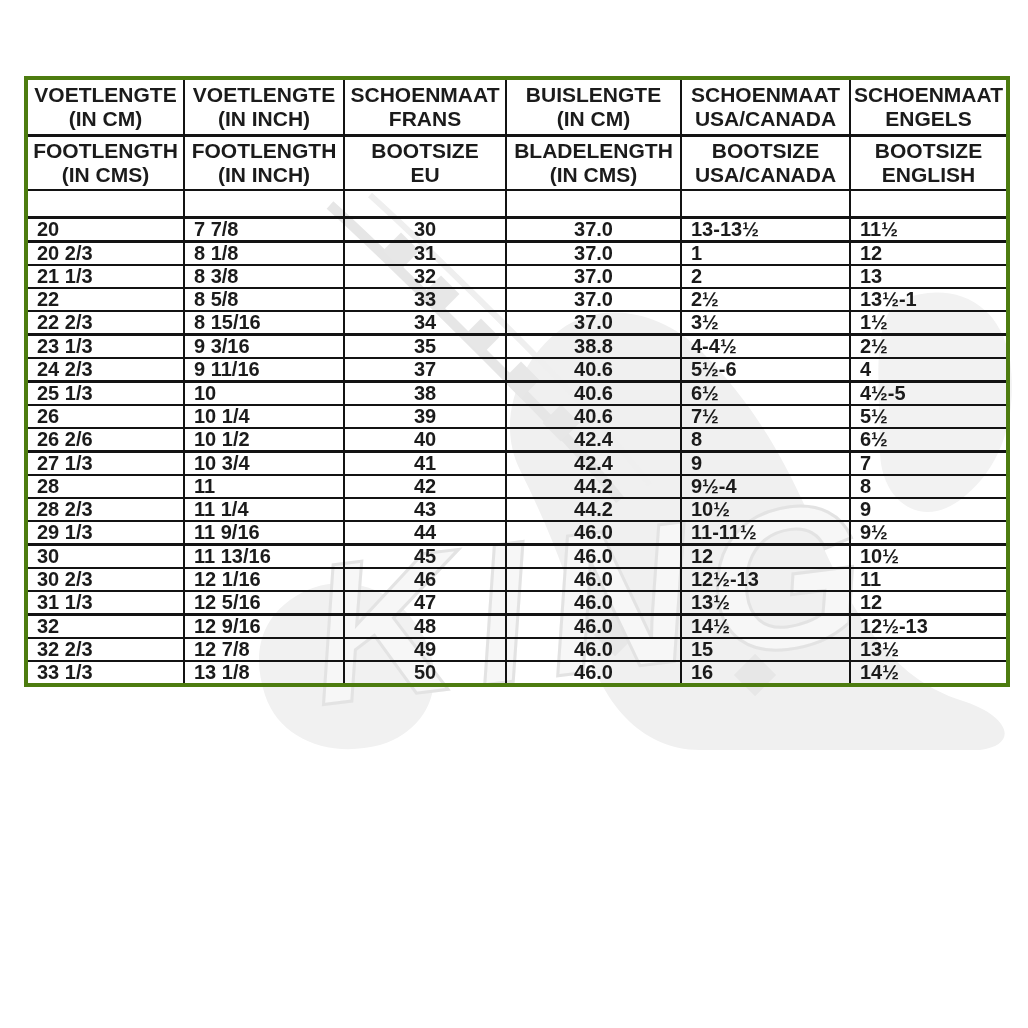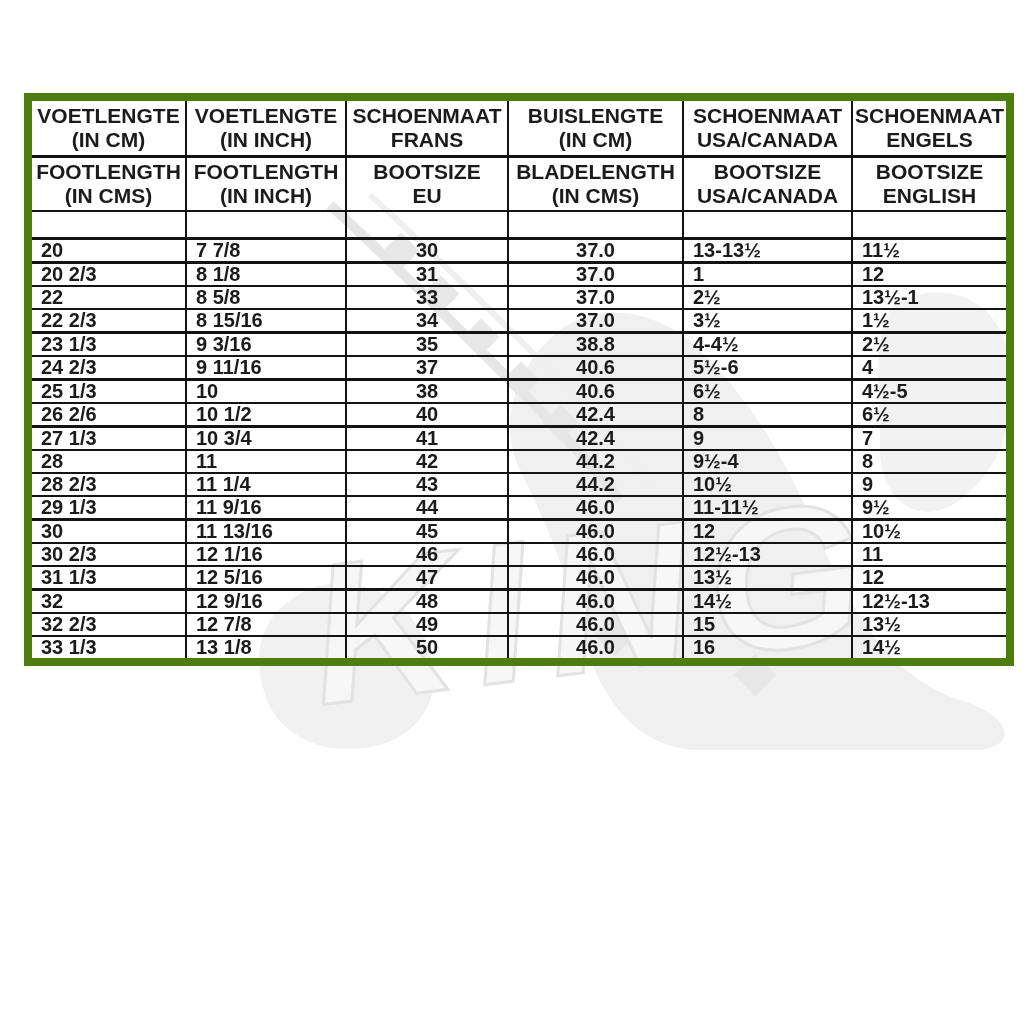--- a/index.html
+++ b/index.html
@@ -24,27 +24,27 @@
     left: 0;
     top: 0;
     width: 1028px;
     height: 1028px;
     z-index: 0;
     pointer-events: none;
   }
   table.size-chart {
     position: absolute;
     left: 24px;
-    top: 93px;
+    top: 76px;
     width: 982px;
     z-index: 1;
     border-collapse: collapse;
     table-layout: fixed;
     background: transparent;
-    border: 8px solid #4d7c0f;
+    border: 4px solid #4d7c0f;
   }
   table.size-chart th,
   table.size-chart td {
     border: 2px solid #131313;
     font-weight: bold;
     color: #1b1b1b;
     background: transparent;
     overflow: hidden;
   }
   
@@ -167,20 +167,28 @@
         </tr>
         <tr class="data">
           <td>20 2/3</td>
           <td>8 1/8</td>
           <td class="center">31</td>
           <td class="center">37.0</td>
           <td>1</td>
           <td>12</td>
         </tr>
         <tr class="data">
+          <td>21 1/3</td>
+          <td>8 3/8</td>
+          <td class="center">32</td>
+          <td class="center">37.0</td>
+          <td>2</td>
+          <td>13</td>
+        </tr>
+        <tr class="data">
           <td>22</td>
           <td>8 5/8</td>
           <td class="center">33</td>
           <td class="center">37.0</td>
           <td>2½</td>
           <td>13½-1</td>
         </tr>
         <tr class="data heavy">
           <td>22 2/3</td>
           <td>8 15/16</td>
@@ -206,20 +214,28 @@
           <td>4</td>
         </tr>
         <tr class="data">
           <td>25 1/3</td>
           <td>10</td>
           <td class="center">38</td>
           <td class="center">40.6</td>
           <td>6½</td>
           <td>4½-5</td>
         </tr>
+        <tr class="data">
+          <td>26</td>
+          <td>10 1/4</td>
+          <td class="center">39</td>
+          <td class="center">40.6</td>
+          <td>7½</td>
+          <td>5½</td>
+        </tr>
         <tr class="data heavy">
           <td>26 2/6</td>
           <td>10 1/2</td>
           <td class="center">40</td>
           <td class="center">42.4</td>
           <td>8</td>
           <td>6½</td>
         </tr>
         <tr class="data">
           <td>27 1/3</td>

